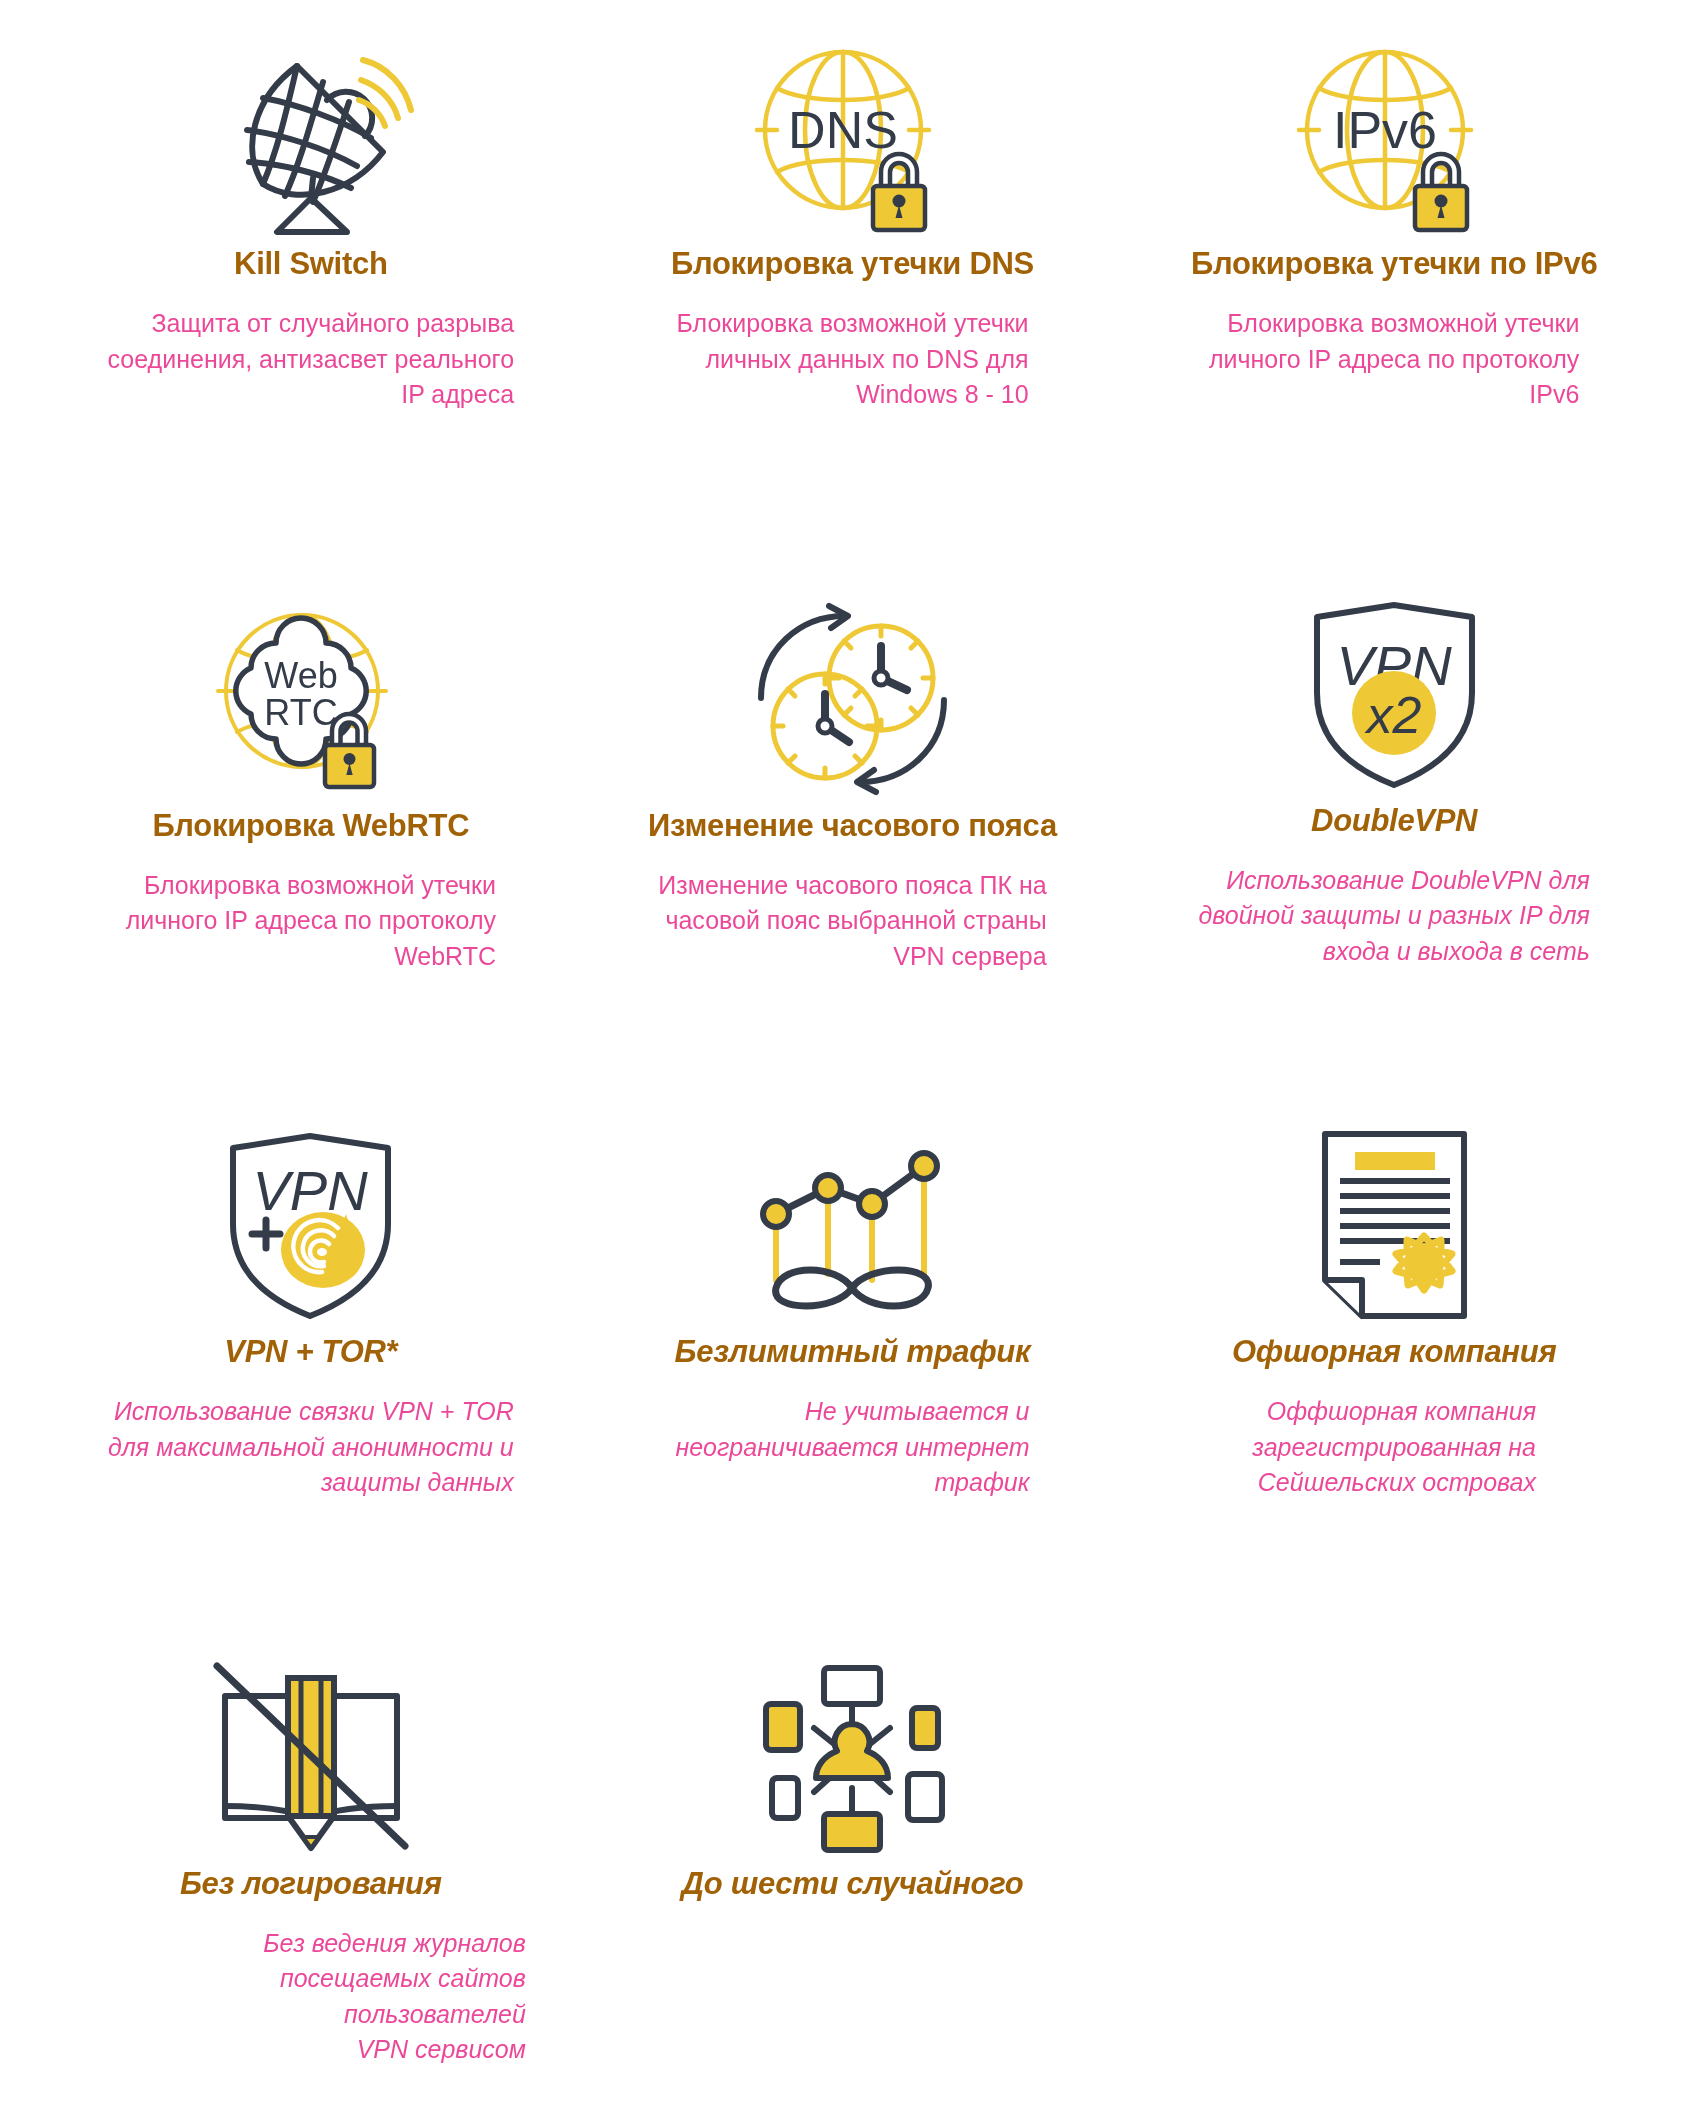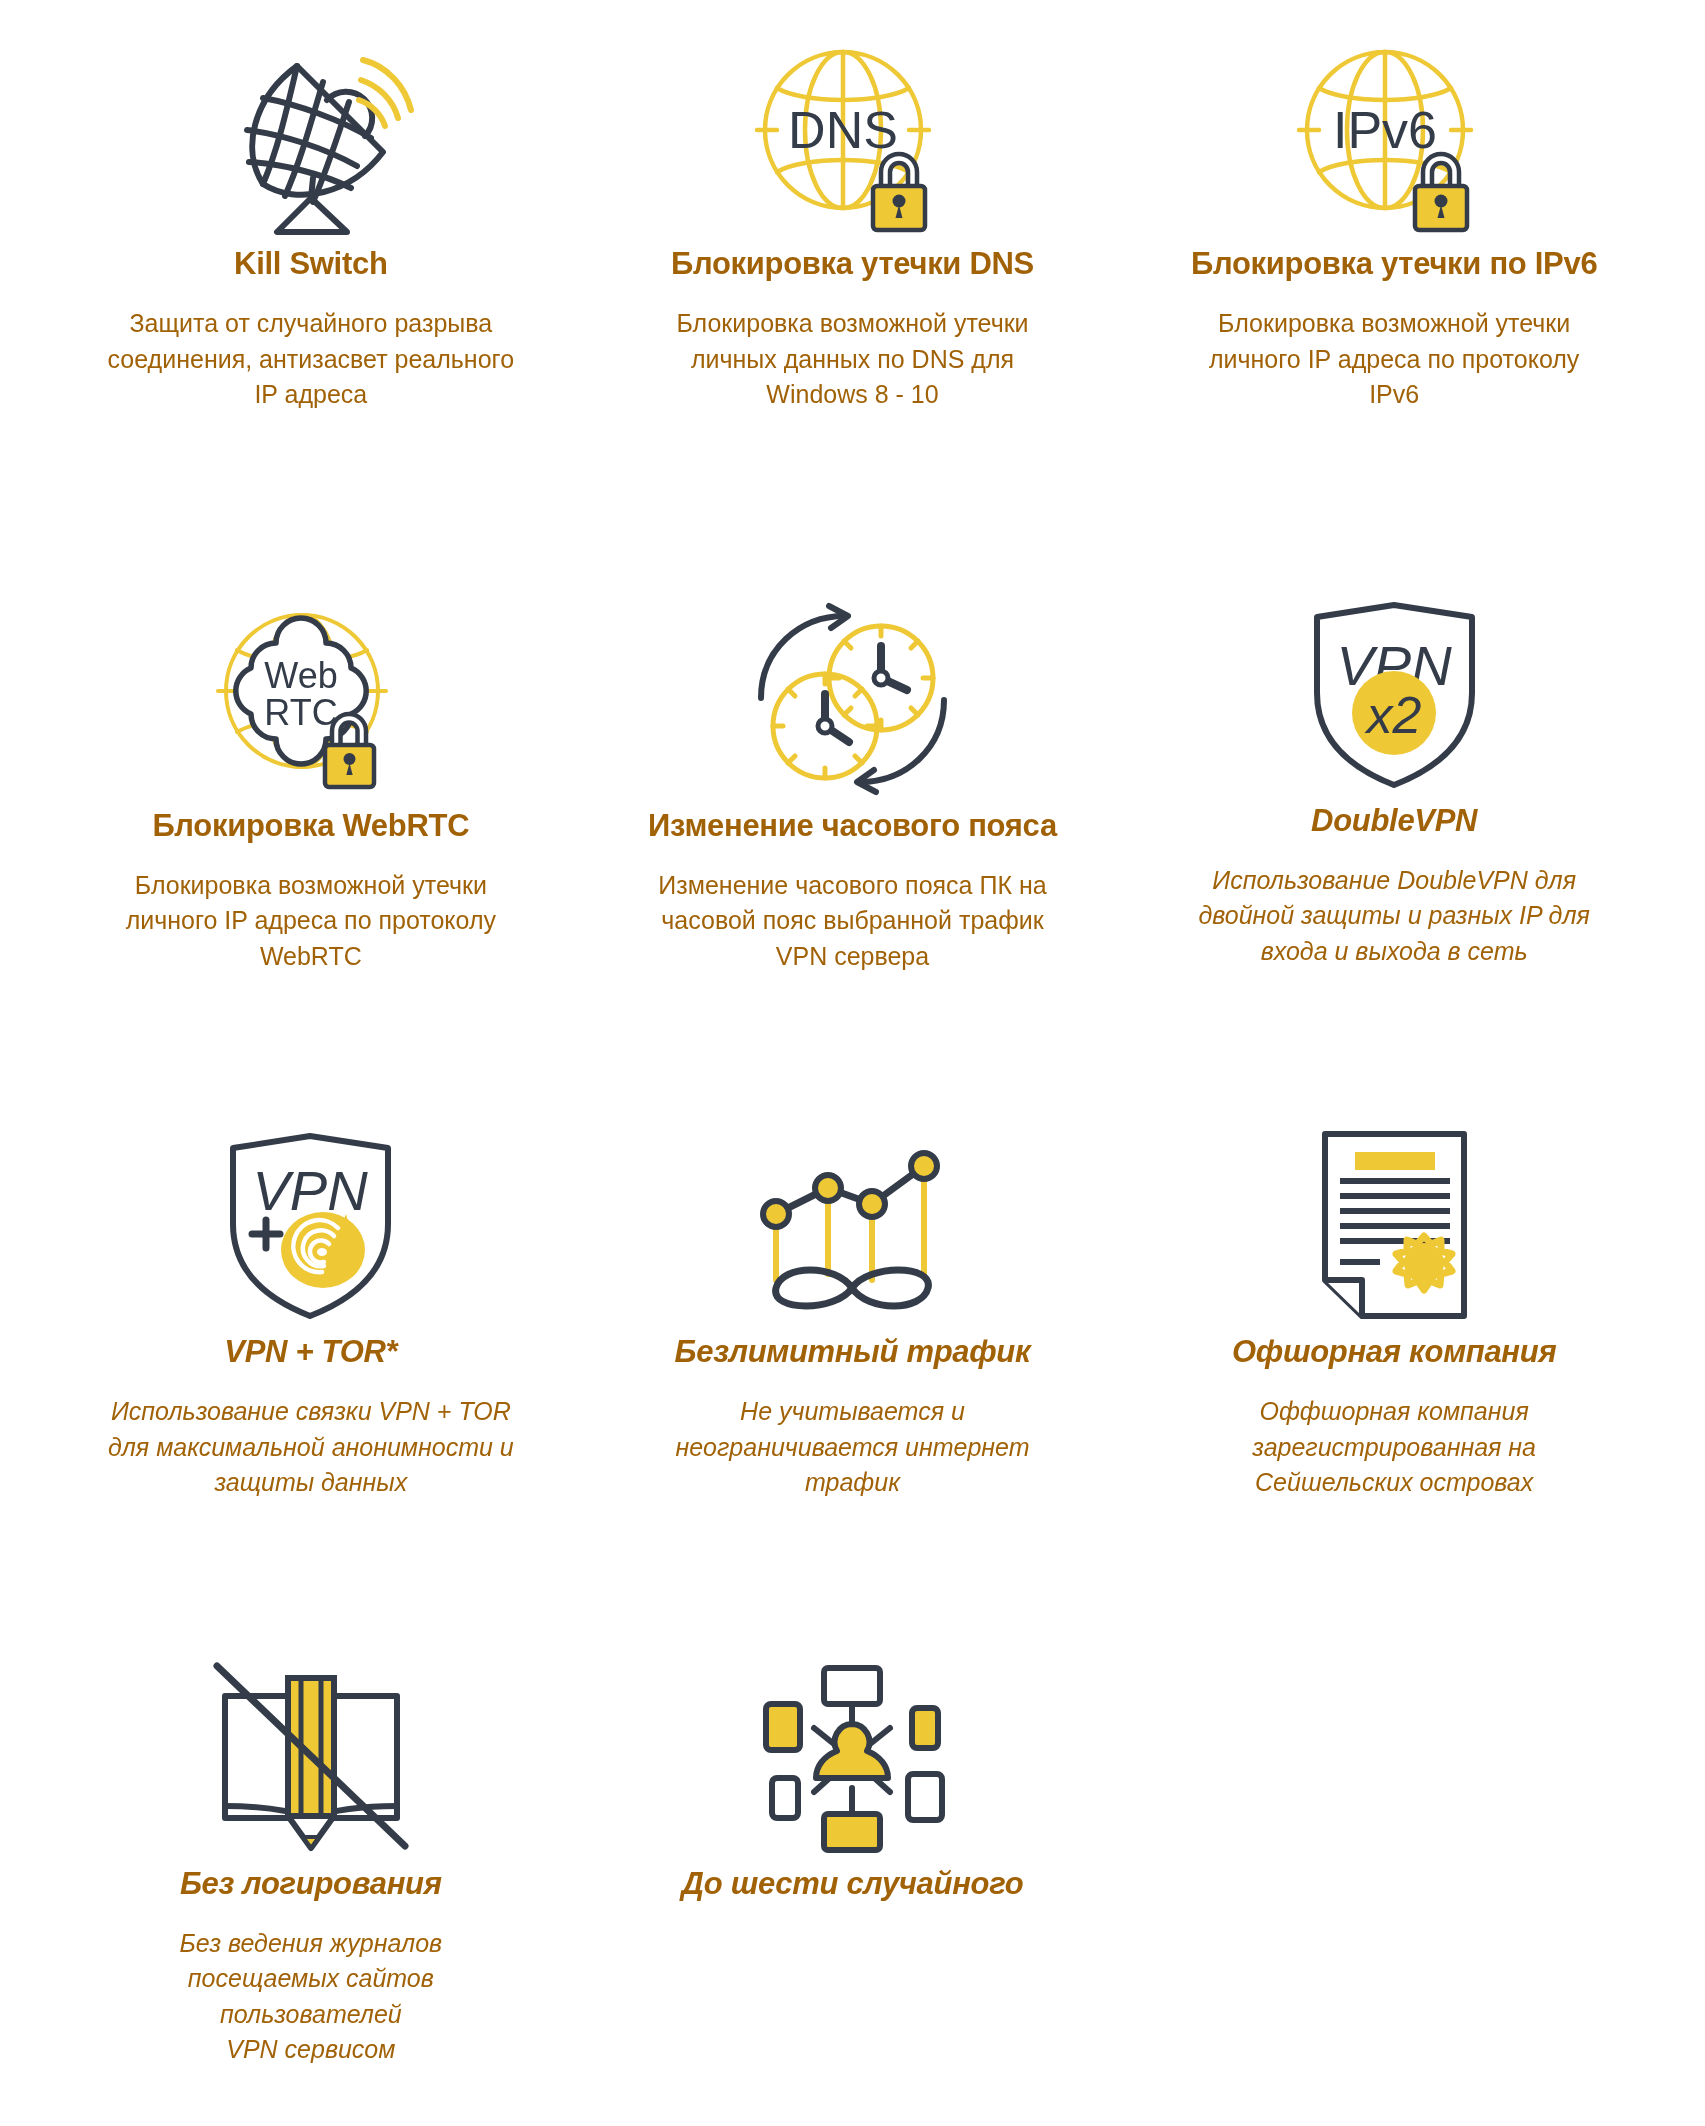--- a/index.html
+++ b/index.html
@@ -50,22 +50,22 @@
     color: #a16207;
     text-align: center;
     letter-spacing: -0.3px;
     margin: 0 0 24px 0;
     line-height: 1.2;
   }
 
   .feature-desc {
     font-size: 25px;
     font-weight: 400;
-    color: #a16207;
-    text-align: center;
+    color: #ec4899;
+    text-align: right;
     line-height: 1.42;
     margin: 0;
     max-width: 430px;
     white-space: pre-line;
   }
 
   
   .row1 .icon-wrap { height: 215px; }
   .row2 .icon-wrap { height: 215px; }
   .row3 .icon-wrap { height: 215px; }
@@ -239,21 +239,21 @@
         <g stroke="#333C48" stroke-width="6" fill="none" stroke-linecap="round">
           <path d="M16 96 C16 48 54 14 100 14"></path>
           <path d="M84 4 L103 14 L86 26" stroke-linejoin="round"></path>
           <path d="M199 98 C199 146 161 180 115 180"></path>
           <path d="M131 190 L112 180 L129 168" stroke-linejoin="round"></path>
         </g>
       </svg>
     </div>
     <h3 class="feature-title">Изменение часового пояса</h3>
     <p class="feature-desc">Изменение часового пояса ПК на
-часовой пояс выбранной трафик
+часовой пояс выбранной страны
 VPN сервера</p>
   </div>
 
   <div class="feature-card row3">
     <div class="icon-wrap">
       <svg width="185" height="195" viewBox="0 0 185 195" fill="none">
         <path d="M15 20 L92 8 L170 20 L170 96 C170 148 128 174 92 188 C56 174 15 148 15 96 Z" fill="#ffffff" stroke="#333C48" stroke-width="6" stroke-linejoin="round"></path>
         <text x="92" y="88" text-anchor="middle" font-family="Liberation Sans, sans-serif" font-size="56" fill="#333C48">VPN</text>
         <circle cx="92" cy="116" r="42" fill="#EFC836"></circle>
         <text x="92" y="136" text-anchor="middle" font-family="Liberation Sans, sans-serif" font-size="52" fill="#333C48">x2</text>

